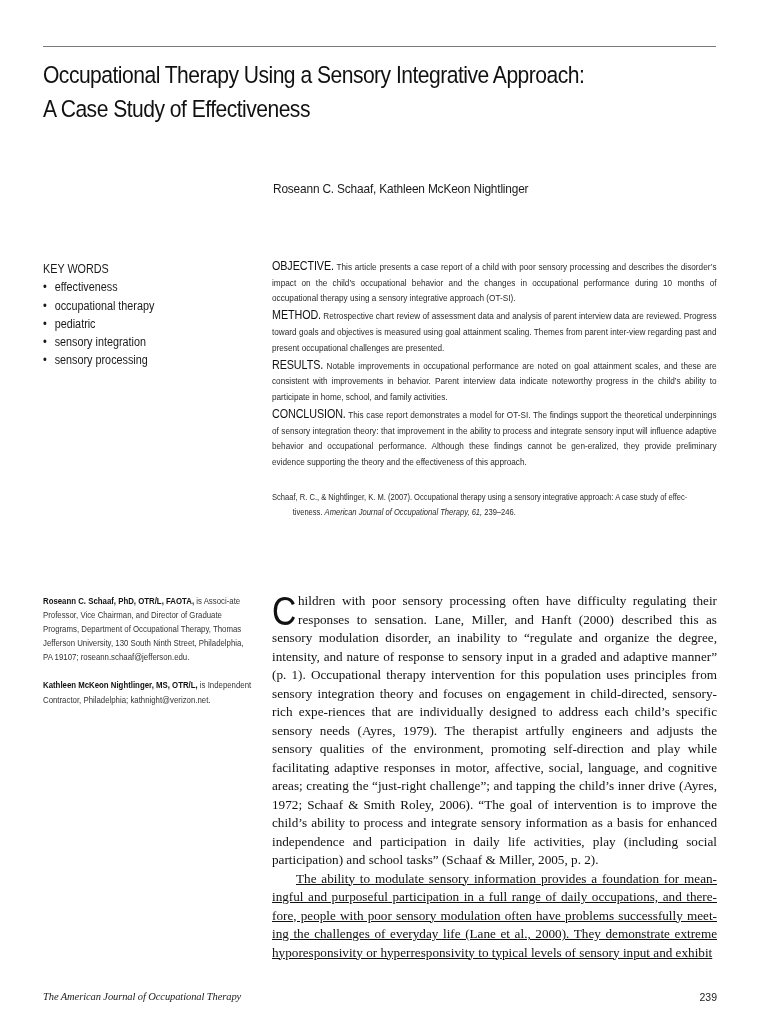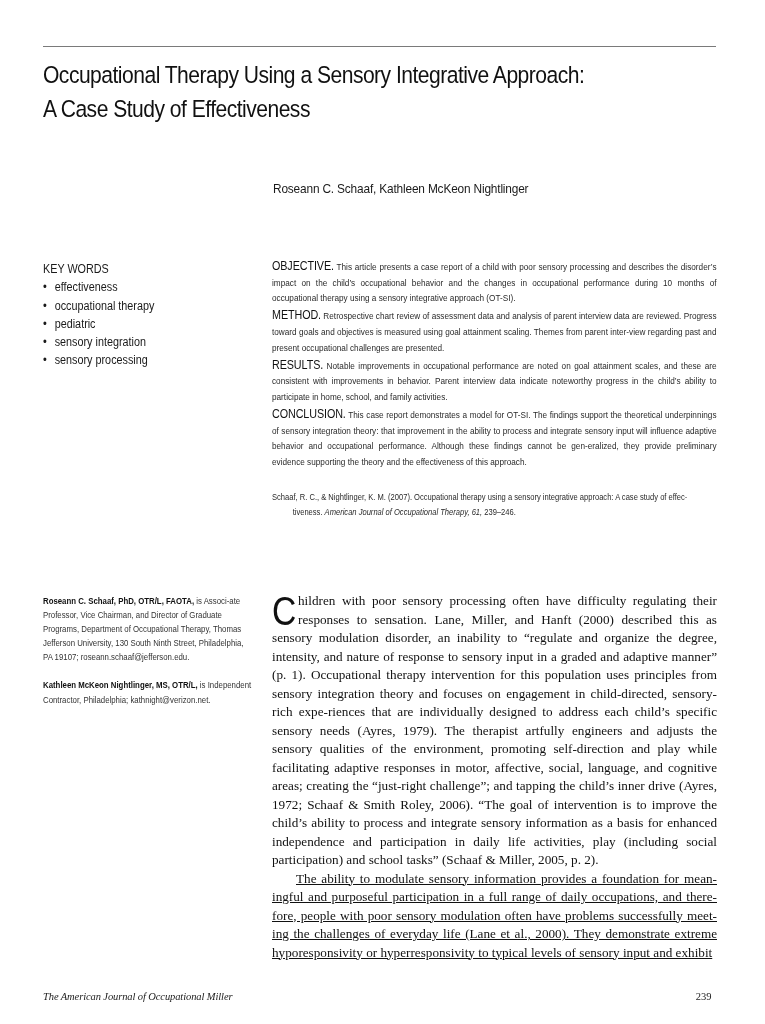--- a/index.html
+++ b/index.html
@@ -88,22 +88,22 @@
     width: 24px;
   }
 
   .footer-journal {
     position: absolute; left: 43px; top: 991px;
     font-family: "Liberation Serif", serif; font-style: italic;
     font-size: 10.5px; color: #222; letter-spacing: -0.1px;
     white-space: nowrap;
   }
   .footer-page {
-    position: absolute; left: 690px; top: 991px; width: 27px; text-align: center;
-    font-family: Liberation Serif, serif;
+    position: absolute; left: 690px; top: 991px; width: 27px; text-align: right;
+    font-family: Liberation Sans, sans-serif;
     font-size: 10.5px; color: #222;
   }
 </style>
 </head>
 <body>
 
 <div class="top-rule"></div>
 
 <h1 class="title">
   <span>Occupational Therapy Using a Sensory Integrative Approach:</span><br>
@@ -147,14 +147,14 @@
 <div class="bios">
   <p><b>Roseann C. Schaaf, PhD, OTR/L, FAOTA,</b><span> is Associ-ate Professor, Vice Chairman, and Director of Graduate Programs, Department of Occupational Therapy, Thomas Jefferson University, 130 South Ninth Street, Philadelphia, PA 19107; roseann.schaaf@jefferson.edu.</span></p>
   <p><b>Kathleen McKeon Nightlinger, MS, OTR/L,</b><span> is Independent Contractor, Philadelphia; kathnight@verizon.net.</span></p>
 </div>
 
 <div class="body-text">
   <p><span class="drop-cap">C</span><span>hildren with poor sensory processing often have difficulty regulating their responses to sensation. Lane, Miller, and Hanft (2000) described this as sensory modulation disorder, an inability to “regulate and organize the degree, intensity, and nature of response to sensory input in a graded and adaptive manner” (p. 1). Occupational therapy intervention for this population uses principles from sensory integration theory and focuses on engagement in child-directed, sensory-rich expe-riences that are individually designed to address each child’s specific sensory needs (Ayres, 1979). The therapist artfully engineers and adjusts the sensory qualities of the environment, promoting self-direction and play while facilitating adaptive responses in motor, affective, social, language, and cognitive areas; creating the “just-right challenge”; and tapping the child’s inner drive (Ayres, 1972; Schaaf &amp; Smith Roley, 2006). “The goal of intervention is to improve the child’s ability to process and integrate sensory information as a basis for enhanced independence and participation in daily life activities, play (including social participation) and school tasks” (Schaaf &amp; Miller, 2005, p. 2).</span></p>
   <p><span>The ability to modulate sensory information provides a foundation for mean-ingful and purposeful participation in a full range of daily occupations, and there-fore, people with poor sensory modulation often have problems successfully meet-ing the challenges of everyday life (Lane et al., 2000). They demonstrate extreme hyporesponsivity or hyperresponsivity to typical levels of sensory input and exhibit</span></p>
 </div>
 
-<div class="footer-journal">The American Journal of Occupational Miller</div>
+<div class="footer-journal">The American Journal of Occupational Therapy</div>
 <div class="footer-page">239</div>
 
 </body></html>

